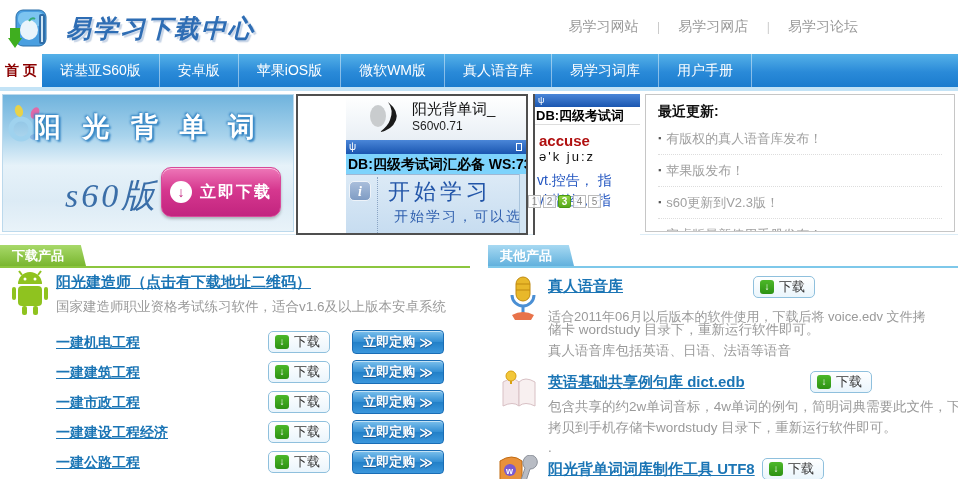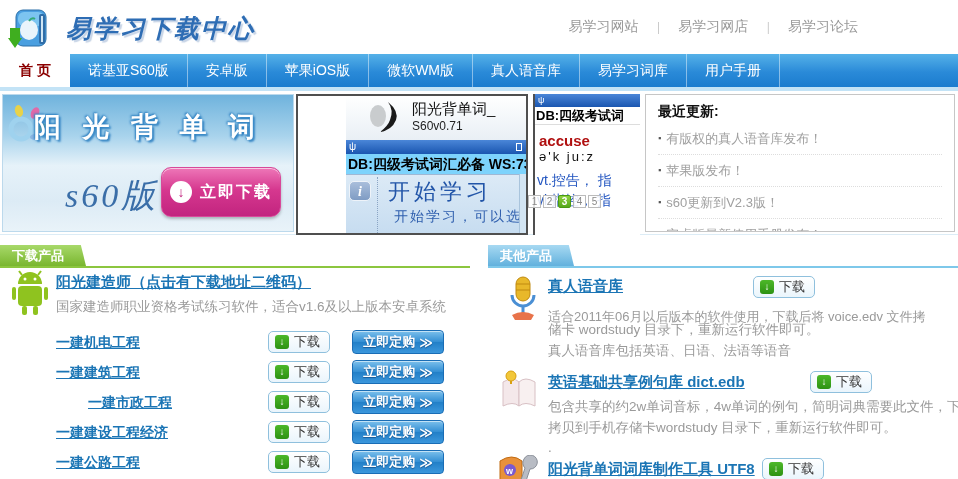--- a/index.html
+++ b/index.html
@@ -16,21 +16,21 @@
   .header-links { position:absolute; right:12px; top:18px; font-size:14px; color:#999; }
   .header-links a { color:#999; text-decoration:none; cursor:pointer; }
   .hl-sep { color:#bbb; margin:0 14px; font-size:12px; }
 
   
   .nav { position:absolute; top:54px; left:0; width:958px; height:33px;
       background:linear-gradient(180deg,#55b1e8 0%,#2a8ad8 55%,#1b7cce 100%); display:flex; }
   .nav-strip { position:absolute; top:87px; left:0; width:958px; height:4px; background:#c3e3f6; }
   .nav-item { line-height:33px; padding:0 18px; color:#fff; font-size:14px; cursor:pointer;
       border-right:1px solid rgba(255,255,255,.45); white-space:nowrap; }
-  .nav-item.active { background:#fff; color:#8b0000; font-weight:bold; padding:0 19px; border-right:none; }
+  .nav-item.active { background:#fff; color:#8b0000; font-weight:bold; padding:0 5px; border-right:none; }
 
   
   .carousel { position:absolute; top:91px; left:0; width:958px; height:144px; border-bottom:1px solid #dcecf6; }
 
   
   .banner { position:absolute; left:2px; top:3px; width:292px; height:138px; overflow:hidden;
       background:linear-gradient(180deg,#6fb3dd 0%,#a8d3ec 30%,#e6f2f9 52%,#dcebf5 78%,#e9f3f9 100%);
       border:1px solid #bcd9ec; }
   .banner-deco { position:absolute; left:2px; top:8px; }
   .banner-title { position:absolute; left:0; top:14px; width:100%; text-align:center; font-size:27px; font-weight:bold;
@@ -261,21 +261,21 @@
   <a class="plink abs" style="left:56px;top:364px;font-size:14px;">一建建筑工程</a>
   <span class="btn-dl abs" style="left:268px;top:361px;">
       <span class="dlico">↓</span>
       <span>下载</span>
     </span>
   <span class="btn-order abs" style="left:352px;top:360px;">
       <span>立即定购</span>
       <span>≫</span>
     </span>
 
-  <a class="plink abs" style="left:56px;top:394px;font-size:14px;margin-left:32px;">一建市政工程</a>
+  <a class="plink abs" style="left:56px;top:394px;font-size:14px;">一建市政工程</a>
   <span class="btn-dl abs" style="left:268px;top:391px;">
       <span class="dlico">↓</span>
       <span>下载</span>
     </span>
   <span class="btn-order abs" style="left:352px;top:390px;">
       <span>立即定购</span>
       <span>≫</span>
     </span>
 
   <a class="plink abs" style="left:56px;top:424px;font-size:14px;">一建建设工程经济</a>

